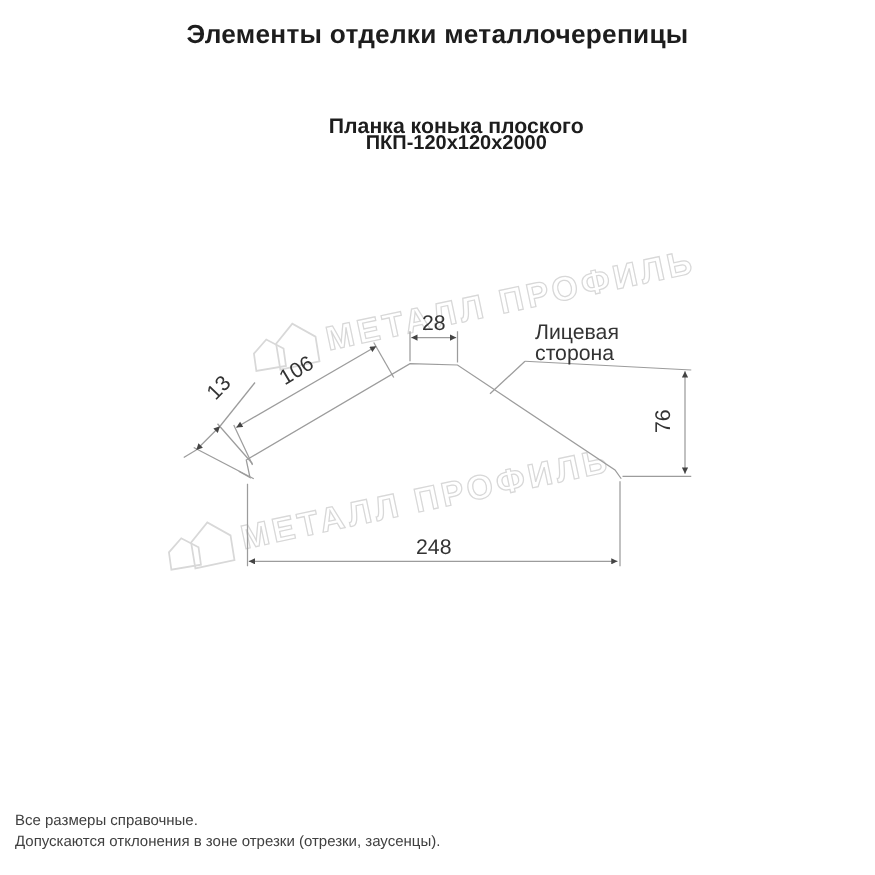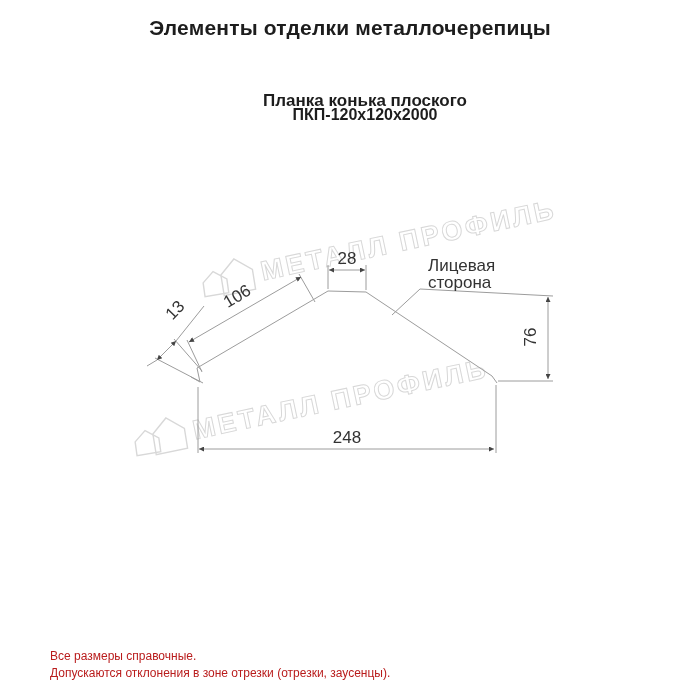--- a/index.html
+++ b/index.html
@@ -12,21 +12,21 @@
     font-size:21px;font-weight:bold;color:#1d1d1d;letter-spacing:.2px;
   }
   .sub-title{
     position:absolute;left:30px;width:670px;text-align:center;
     font-weight:bold;color:#1d1d1d;
   }
   .sub-title.name{top:91px;font-size:17px;}
   .sub-title.code{top:106px;font-size:16px;}
   .drawing-svg{position:absolute;left:0;top:0;width:700px;height:700px;}
   .footer-notes{
-    position:absolute;left:12px;top:648px;color:#b91c1c;font-size:12px;line-height:17px;margin-left:38px;
+    position:absolute;left:12px;top:648px;color:#404040;font-size:12px;line-height:17px;
   }
   .thin{stroke:#9c9c9c;stroke-width:1;fill:none;}
   .dim-text{fill:#333333;font-size:17px;font-family:"Liberation Sans",sans-serif;}
   .wm{stroke:#d8d8d8;fill:none;}
   .wm-text{
     font-family:"Liberation Sans",sans-serif;font-weight:bold;font-size:27px;
     letter-spacing:3px;fill:none;stroke:#d8d8d8;stroke-width:1;
   }
 </style>
 </head>

